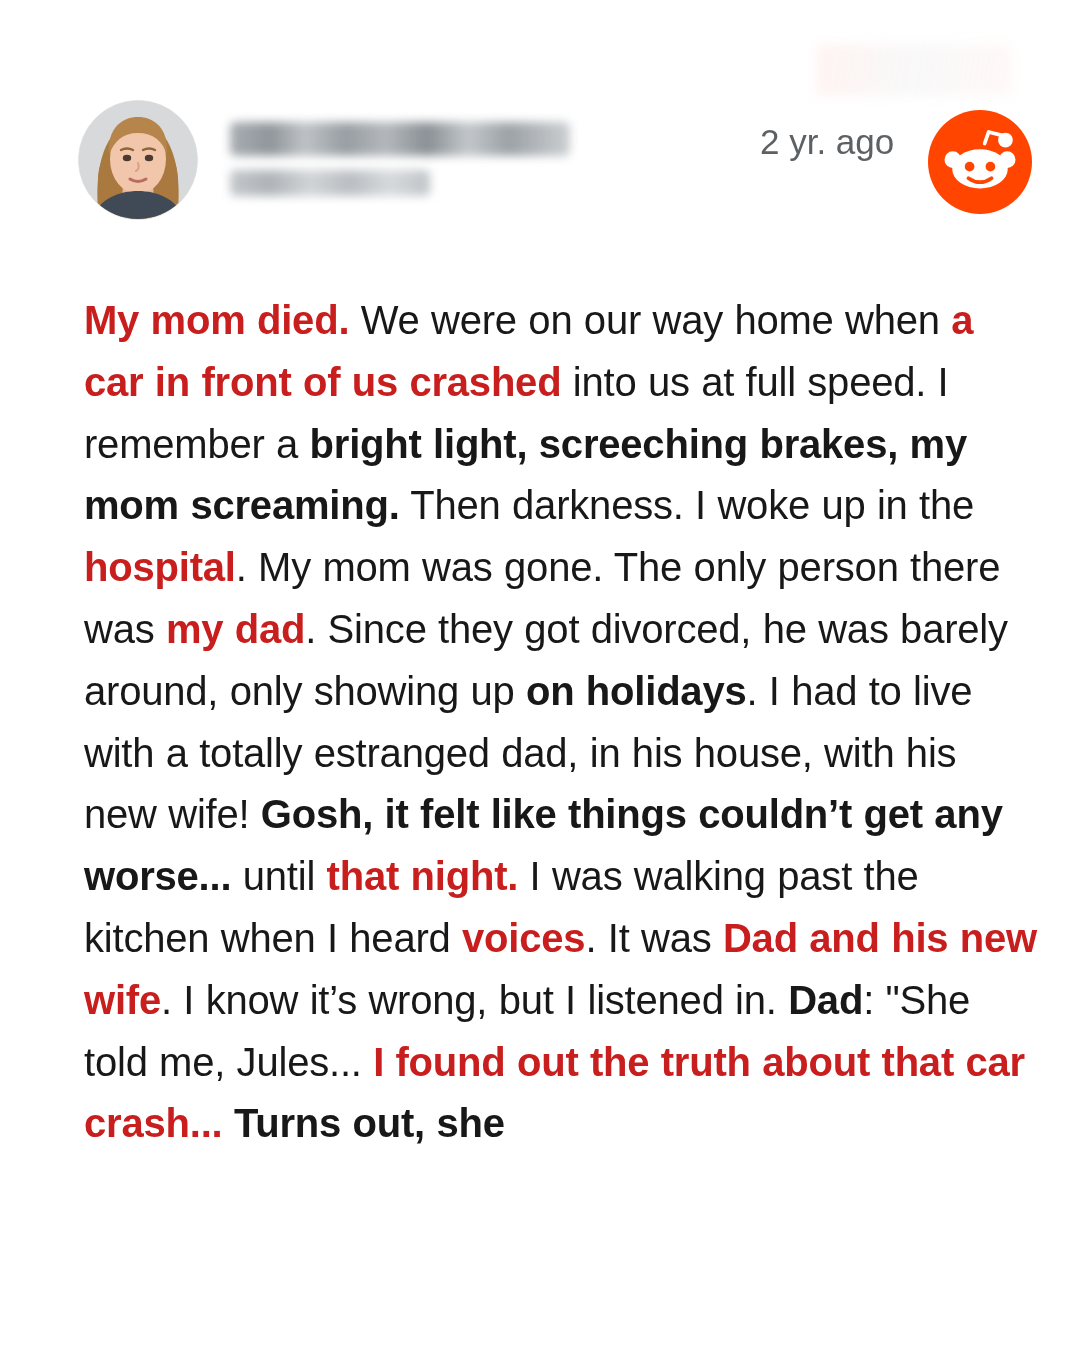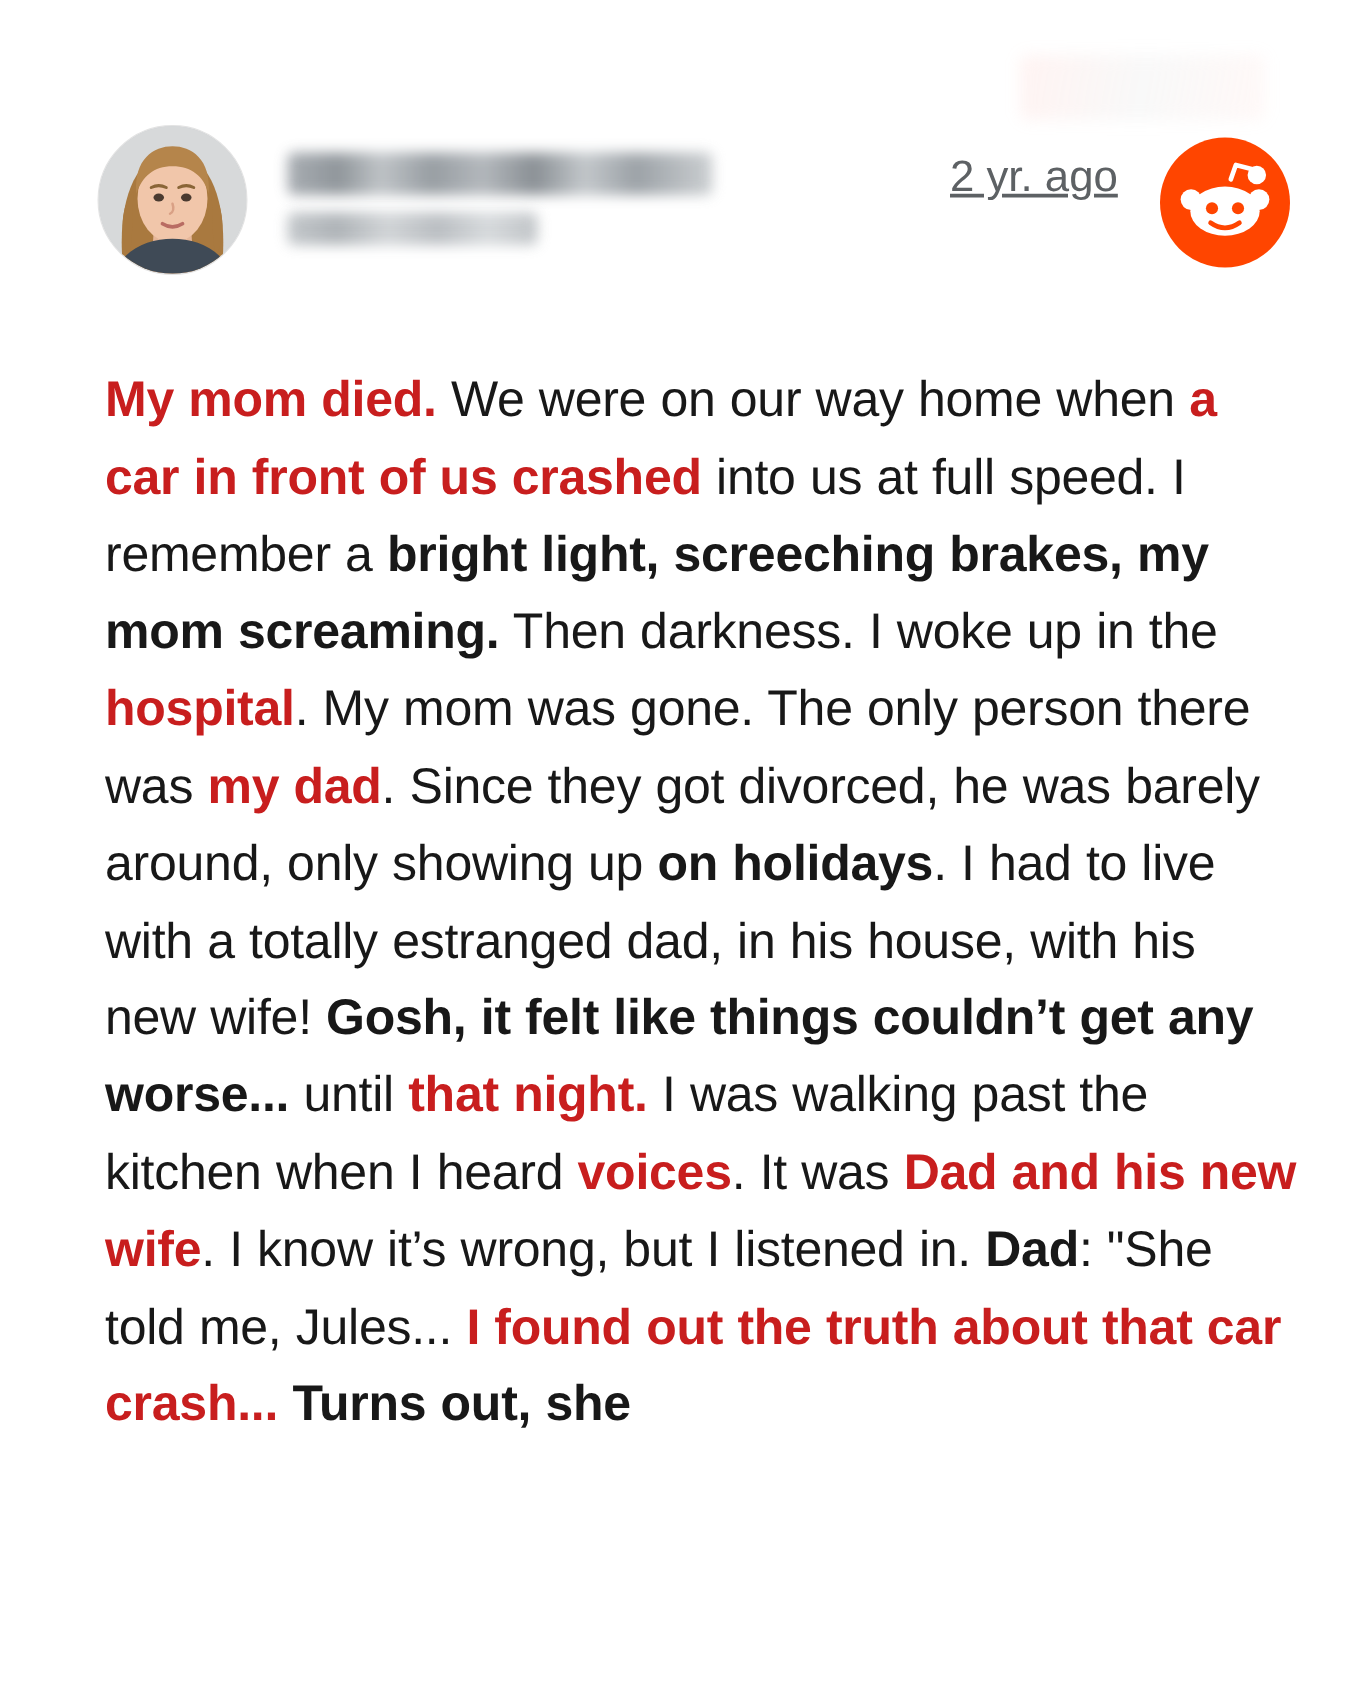--- a/index.html
+++ b/index.html
@@ -83,21 +83,20 @@
     opacity: .8;
   }
 
   .timestamp {
     position: absolute;
     left: 530px;
     top: 8px;
     font-size: 35px;
     color: #5d6164;
     white-space: nowrap;
-    text-decoration: underline;
   }
 
   
   .reddit-logo {
     position: absolute;
     right: 48px;
     top: 110px;
     width: 104px;
     height: 104px;
     border-radius: 50%;

